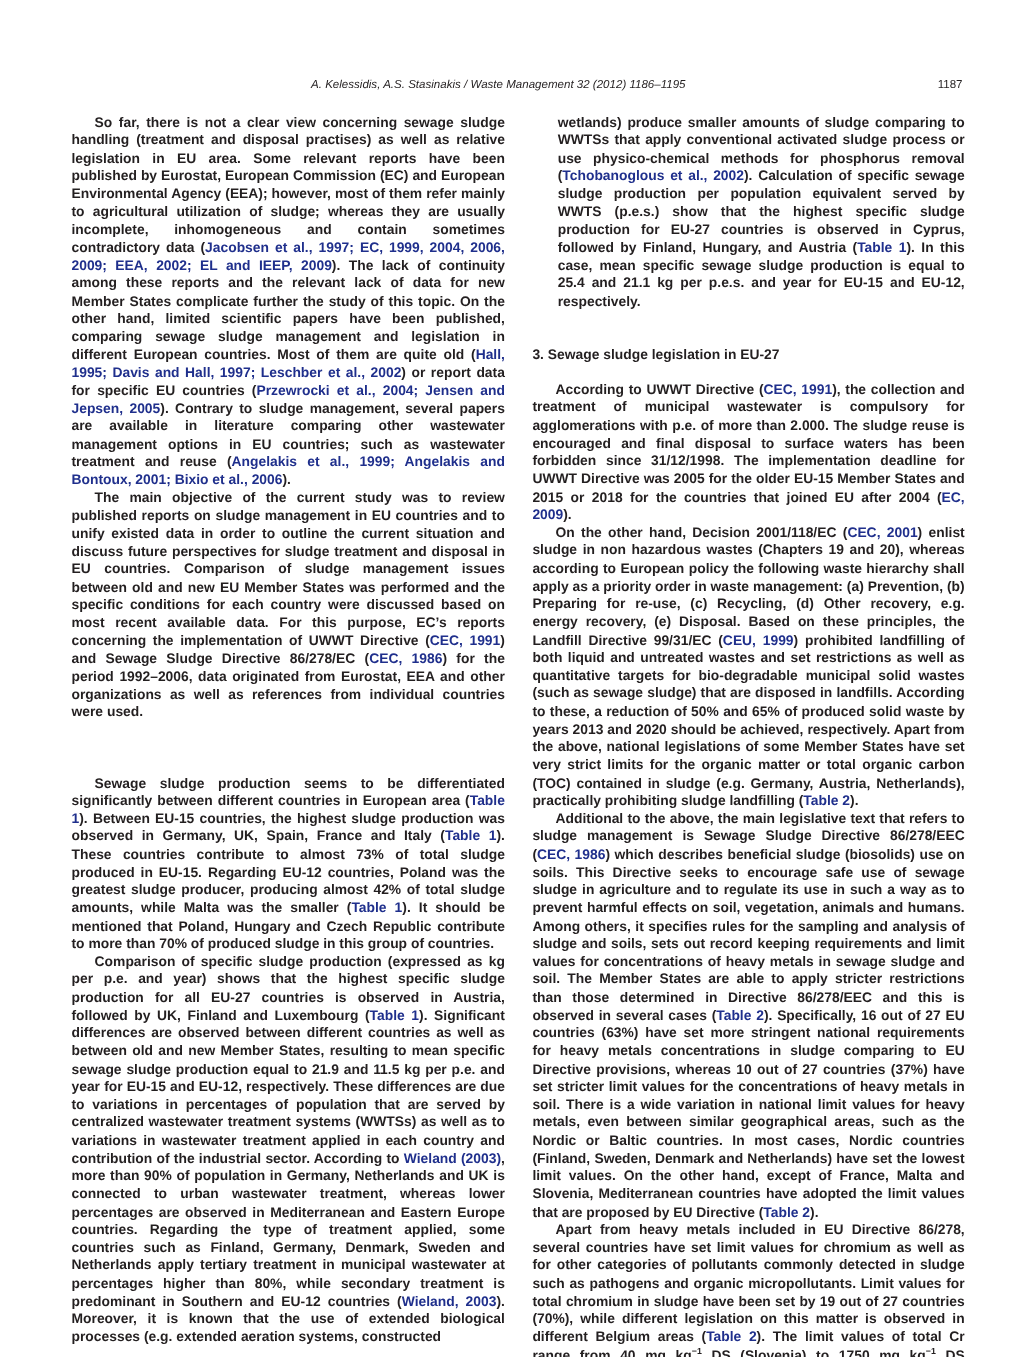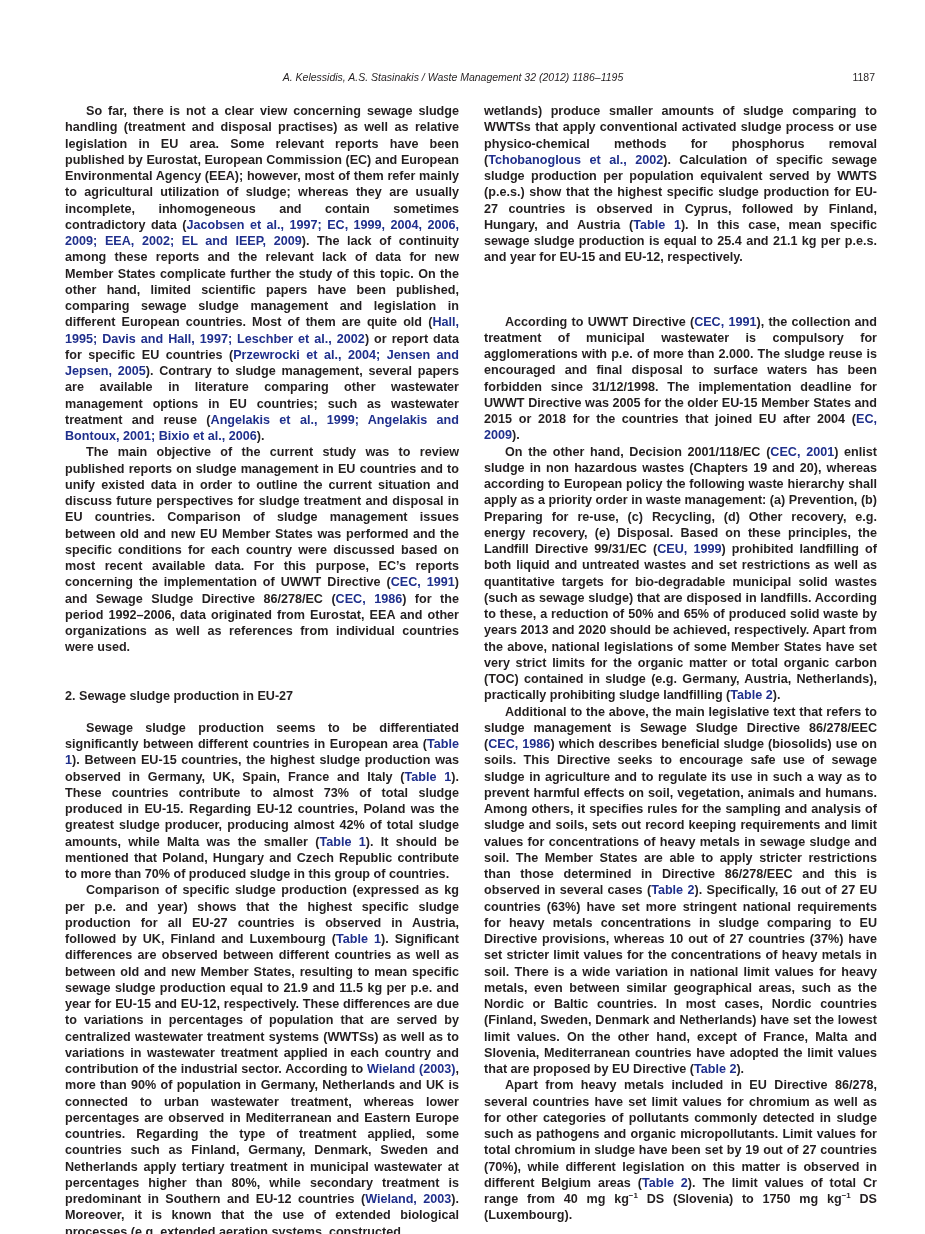--- a/index.html
+++ b/index.html
@@ -8,46 +8,46 @@
   .running-head { position:absolute; top:71px; left:0; width:925px; height:16px;
          font-family:"Liberation Sans", sans-serif; font-style:italic; font-size:10.5px; color:#231f20; }
   .running-head .rh-title { position:absolute; left:0; width:906px; text-align:center; top:0; }
   .running-head .rh-page { position:absolute; right:50px; top:0; font-style:normal; }
   .col { position:absolute; top:103px; width:394px;
          font-family:"Liberation Sans", sans-serif; font-size:12.6px; line-height:16.25px;
          text-align:justify; hyphens:manual; }
   .col.left { left:65px; }
   .col.right { left:484px; width:393px; }
   .col p { margin:0; text-indent:21px;font-weight:bold; }
-  .col p.noindent { text-indent:0; }
+  .col p.noindent { text-indent:0;margin-left:23px; }
   .col h2 { margin:0; font-size:12.6px; font-weight:bold; line-height:16.25px; text-indent:0; }
   .gap-before-h { height:32px; }
   .gap-after-h { height:16px; }
   .cite { color:#1f2f8c; text-decoration:none; cursor:pointer; }
   sup { font-size:8px; line-height:0; vertical-align:super; }
 </style>
 </head>
 <body>
 
 <div class="running-head">
   <span class="rh-title">A. Kelessidis, A.S. Stasinakis / Waste Management 32 (2012) 1186–1195</span>
   <span class="rh-page">1187</span>
 </div>
 
 <div class="col left">
   <p><span>So far, there is not a clear view concerning sewage sludge handling (treatment and disposal practises) as well as relative legislation in EU area. Some relevant reports have been published by Eurostat, European Commission (EC) and European Environmental Agency (EEA); however, most of them refer mainly to agricultural utilization of sludge; whereas they are usually incomplete, inhomogeneous and contain sometimes contradictory data (</span><a class="cite">Jacobsen et al., 1997; EC, 1999, 2004, 2006, 2009; EEA, 2002; EL and IEEP, 2009</a><span>). The lack of continuity among these reports and the relevant lack of data for new Member States complicate further the study of this topic. On the other hand, limited scientific papers have been published, comparing sewage sludge management and legislation in different European countries. Most of them are quite old (</span><a class="cite">Hall, 1995; Davis and Hall, 1997; Leschber et al., 2002</a><span>) or report data for specific EU countries (</span><a class="cite">Przewrocki et al., 2004; Jensen and Jepsen, 2005</a><span>). Contrary to sludge management, several papers are available in literature comparing other wastewater management options in EU countries; such as wastewater treatment and reuse (</span><a class="cite">Angelakis et al., 1999; Angelakis and Bontoux, 2001; Bixio et al., 2006</a><span>).</span></p>
   <p><span>The main objective of the current study was to review published reports on sludge management in EU countries and to unify existed data in order to outline the current situation and discuss future perspectives for sludge treatment and disposal in EU countries. Comparison of sludge management issues between old and new EU Member States was performed and the specific conditions for each country were discussed based on most recent available data. For this purpose, EC’s reports concerning the implementation of UWWT Directive (</span><a class="cite">CEC, 1991</a><span>) and Sewage Sludge Directive 86/278/EC (</span><a class="cite">CEC, 1986</a><span>) for the period 1992–2006, data originated from Eurostat, EEA and other organizations as well as references from individual countries were used.</span></p>
   <div class="gap-before-h"></div>
-  <h2>2. Sewage sludge production in EU-27</h2>
   <div class="gap-after-h"></div>
   <p><span>Sewage sludge production seems to be differentiated significantly between different countries in European area (</span><a class="cite">Table 1</a><span>). Between EU-15 countries, the highest sludge production was observed in Germany, UK, Spain, France and Italy (</span><a class="cite">Table 1</a><span>). These countries contribute to almost 73% of total sludge produced in EU-15. Regarding EU-12 countries, Poland was the greatest sludge producer, producing almost 42% of total sludge amounts, while Malta was the smaller (</span><a class="cite">Table 1</a><span>). It should be mentioned that Poland, Hungary and Czech Republic contribute to more than 70% of produced sludge in this group of countries.</span></p>
   <p><span>Comparison of specific sludge production (expressed as kg per p.e. and year) shows that the highest specific sludge production for all EU-27 countries is observed in Austria, followed by UK, Finland and Luxembourg (</span><a class="cite">Table 1</a><span>). Significant differences are observed between different countries as well as between old and new Member States, resulting to mean specific sewage sludge production equal to 21.9 and 11.5 kg per p.e. and year for EU-15 and EU-12, respectively. These differences are due to variations in percentages of population that are served by centralized wastewater treatment systems (WWTSs) as well as to variations in wastewater treatment applied in each country and contribution of the industrial sector. According to </span><a class="cite">Wieland (2003)</a><span>, more than 90% of population in Germany, Netherlands and UK is connected to urban wastewater treatment, whereas lower percentages are observed in Mediterranean and Eastern Europe countries. Regarding the type of treatment applied, some countries such as Finland, Germany, Denmark, Sweden and Netherlands apply tertiary treatment in municipal wastewater at percentages higher than 80%, while secondary treatment is predominant in Southern and EU-12 countries (</span><a class="cite">Wieland, 2003</a><span>). Moreover, it is known that the use of extended biological processes (e.g. extended aeration systems, constructed</span></p>
 </div>
 
 <div class="col right">
   <p class="noindent"><span>wetlands) produce smaller amounts of sludge comparing to WWTSs that apply conventional activated sludge process or use physico-chemical methods for phosphorus removal (</span><a class="cite">Tchobanoglous et al., 2002</a><span>). Calculation of specific sewage sludge production per population equivalent served by WWTS (p.e.s.) show that the highest specific sludge production for EU-27 countries is observed in Cyprus, followed by Finland, Hungary, and Austria (</span><a class="cite">Table 1</a><span>). In this case, mean specific sewage sludge production is equal to 25.4 and 21.1 kg per p.e.s. and year for EU-15 and EU-12, respectively.</span></p>
   <div class="gap-before-h"></div>
+  <h2>3. Sewage sludge legislation in EU-27</h2>
   <div class="gap-after-h"></div>
   <p><span>According to UWWT Directive (</span><a class="cite">CEC, 1991</a><span>), the collection and treatment of municipal wastewater is compulsory for agglomerations with p.e. of more than 2.000. The sludge reuse is encouraged and final disposal to surface waters has been forbidden since 31/12/1998. The implementation deadline for UWWT Directive was 2005 for the older EU-15 Member States and 2015 or 2018 for the countries that joined EU after 2004 (</span><a class="cite">EC, 2009</a><span>).</span></p>
   <p><span>On the other hand, Decision 2001/118/EC (</span><a class="cite">CEC, 2001</a><span>) enlist sludge in non hazardous wastes (Chapters 19 and 20), whereas according to European policy the following waste hierarchy shall apply as a priority order in waste management: (a) Prevention, (b) Preparing for re-use, (c) Recycling, (d) Other recovery, e.g. energy recovery, (e) Disposal. Based on these principles, the Landfill Directive 99/31/EC (</span><a class="cite">CEU, 1999</a><span>) prohibited landfilling of both liquid and untreated wastes and set restrictions as well as quantitative targets for bio-degradable municipal solid wastes (such as sewage sludge) that are disposed in landfills. According to these, a reduction of 50% and 65% of produced solid waste by years 2013 and 2020 should be achieved, respectively. Apart from the above, national legislations of some Member States have set very strict limits for the organic matter or total organic carbon (TOC) contained in sludge (e.g. Germany, Austria, Netherlands), practically prohibiting sludge landfilling (</span><a class="cite">Table 2</a><span>).</span></p>
   <p><span>Additional to the above, the main legislative text that refers to sludge management is Sewage Sludge Directive 86/278/EEC (</span><a class="cite">CEC, 1986</a><span>) which describes beneficial sludge (biosolids) use on soils. This Directive seeks to encourage safe use of sewage sludge in agriculture and to regulate its use in such a way as to prevent harmful effects on soil, vegetation, animals and humans. Among others, it specifies rules for the sampling and analysis of sludge and soils, sets out record keeping requirements and limit values for concentrations of heavy metals in sewage sludge and soil. The Member States are able to apply stricter restrictions than those determined in Directive 86/278/EEC and this is observed in several cases (</span><a class="cite">Table 2</a><span>). Specifically, 16 out of 27 EU countries (63%) have set more stringent national requirements for heavy metals concentrations in sludge comparing to EU Directive provisions, whereas 10 out of 27 countries (37%) have set stricter limit values for the concentrations of heavy metals in soil. There is a wide variation in national limit values for heavy metals, even between similar geographical areas, such as the Nordic or Baltic countries. In most cases, Nordic countries (Finland, Sweden, Denmark and Netherlands) have set the lowest limit values. On the other hand, except of France, Malta and Slovenia, Mediterranean countries have adopted the limit values that are proposed by EU Directive (</span><a class="cite">Table 2</a><span>).</span></p>
   <p><span>Apart from heavy metals included in EU Directive 86/278, several countries have set limit values for chromium as well as for other categories of pollutants commonly detected in sludge such as pathogens and organic micropollutants. Limit values for total chromium in sludge have been set by 19 out of 27 countries (70%), while different legislation on this matter is observed in different Belgium areas (</span><a class="cite">Table 2</a><span>). The limit values of total Cr range from 40 mg kg</span><sup>−1</sup><span> DS (Slovenia) to 1750 mg kg</span><sup>−1</sup><span> DS (Luxembourg).</span></p>
 </div>
 
 </body></html>

